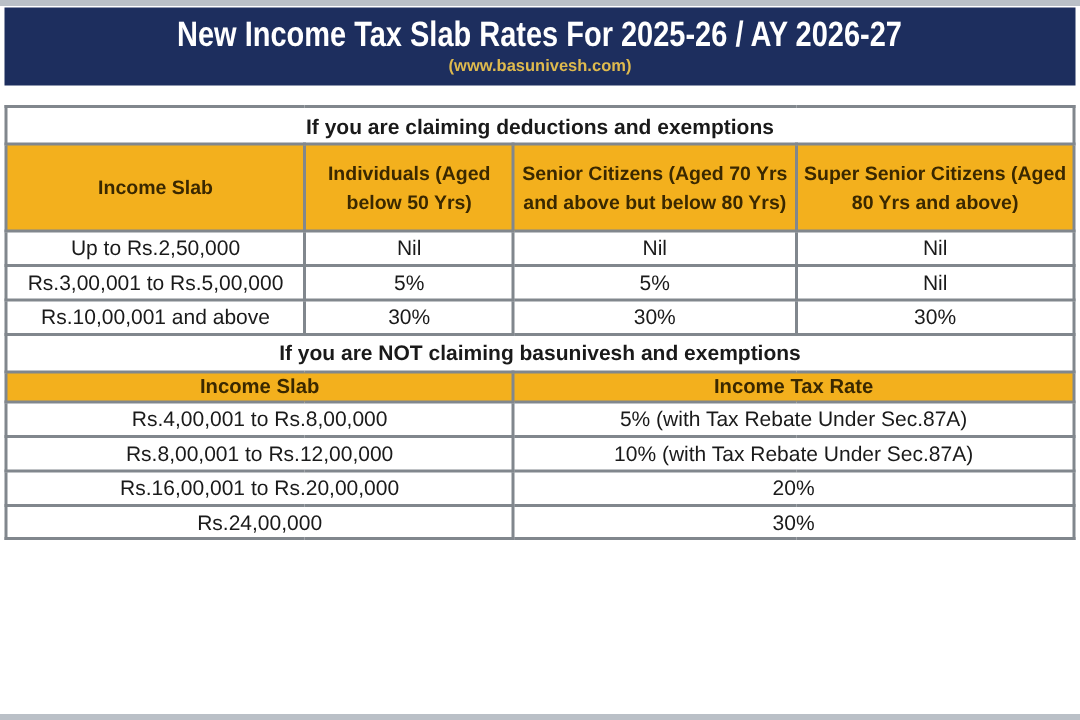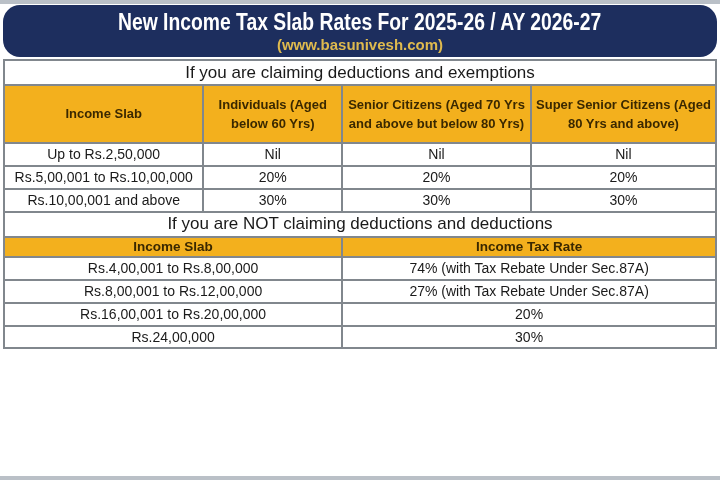--- a/index.html
+++ b/index.html
@@ -21,42 +21,42 @@
   .page{
     width:720px;height:480px;
     border-top:4px solid var(--frame-gray);
     border-bottom:4px solid var(--frame-gray);
     padding:1px 3px 0 3px;
     background:#ffffff;
   }
   .title-bar{
     height:52px;background:var(--title-bar-bg);
     display:flex;flex-direction:column;align-items:center;justify-content:center;
-    gap:2px;margin-bottom:2px;border-radius:17px;
+    gap:2px;margin-bottom:13px;
   }
   .title{
     color:var(--title-text);font-size:21px;font-weight:bold;
     letter-spacing:0px;transform:scale(0.92,1.12);transform-origin:center;
     white-space:nowrap;
   }
   .subtitle{
-    color:var(--subtitle-text);font-size:15px;font-weight:bold;
+    color:var(--subtitle-text);font-size:11px;font-weight:bold;
   }
   table.slab-table{
     width:100%;border-collapse:collapse;table-layout:fixed;
     font-size:14px;
   }
   table.slab-table td, table.slab-table th{
     border:2px solid var(--border-gray);
     text-align:center;vertical-align:middle;
     padding:1px 3px;background:var(--row-bg);color:var(--row-text);
   }
   td.band{
     background:var(--band-bg);color:var(--band-text);
-    font-size:17px;height:25px;font-weight:normal;
+    font-size:14px;height:25px;font-weight:bold;
   }
   tr.gold-header th{
     background:var(--header-gold);color:var(--header-text);
     font-weight:bold;font-size:13px;line-height:1.5;
   }
   tr.gold-header.tall th{height:58px;}
   tr.gold-header.short th{height:19px;font-size:13.5px;line-height:1.2;}
   tr.data-row td{height:19px;line-height:1.35;}
 </style>
 </head>
@@ -76,73 +76,73 @@
       <col style="width:26.5%">
       <col style="width:26%">
     </colgroup>
 
     <tbody>
       <tr>
         <td class="band" colspan="4">If you are claiming deductions and exemptions</td>
       </tr>
       <tr class="gold-header tall">
         <th>Income Slab</th>
-        <th>Individuals (Aged below 60 Yrs)</th>
+        <th>Individuals (Aged below 50 Yrs)</th>
         <th>Senior Citizens (Aged 70 Yrs and above but below 80 Yrs)</th>
         <th>Super Senior Citizens (Aged 80 Yrs and above)</th>
       </tr>
     </tbody>
 
     <tbody>
 
         <tr class="data-row">
           <td>Up to Rs.2,50,000</td>
           <td>Nil</td>
           <td>Nil</td>
           <td>Nil</td>
         </tr>
 
 
+        <tr class="data-row">
+          <td>Rs.3,00,001 to Rs.5,00,000</td>
+          <td>5%</td>
+          <td>5%</td>
+          <td>Nil</td>
+        </tr>
 
-        <tr class="data-row">
-          <td>Rs.5,00,001 to Rs.10,00,000</td>
-          <td>20%</td>
-          <td>20%</td>
-          <td>20%</td>
-        </tr>
 
         <tr class="data-row">
           <td>Rs.10,00,001 and above</td>
           <td>30%</td>
           <td>30%</td>
           <td>30%</td>
         </tr>
       </tbody>
 
     <tbody>
       <tr>
-        <td class="band" colspan="4">If you are NOT claiming deductions and deductions</td>
+        <td class="band" colspan="4">If you are NOT claiming basunivesh and exemptions</td>
       </tr>
       <tr class="gold-header short">
         <th colspan="2">Income Slab</th>
         <th colspan="2">Income Tax Rate</th>
       </tr>
     </tbody>
 
     <tbody>
 
 
         <tr class="data-row">
           <td colspan="2">Rs.4,00,001 to Rs.8,00,000</td>
-          <td colspan="2">74% (with Tax Rebate Under Sec.87A)</td>
+          <td colspan="2">5% (with Tax Rebate Under Sec.87A)</td>
         </tr>
 
         <tr class="data-row">
           <td colspan="2">Rs.8,00,001 to Rs.12,00,000</td>
-          <td colspan="2">27% (with Tax Rebate Under Sec.87A)</td>
+          <td colspan="2">10% (with Tax Rebate Under Sec.87A)</td>
         </tr>
 
 
         <tr class="data-row">
           <td colspan="2">Rs.16,00,001 to Rs.20,00,000</td>
           <td colspan="2">20%</td>
         </tr>
 
 
         <tr class="data-row">

